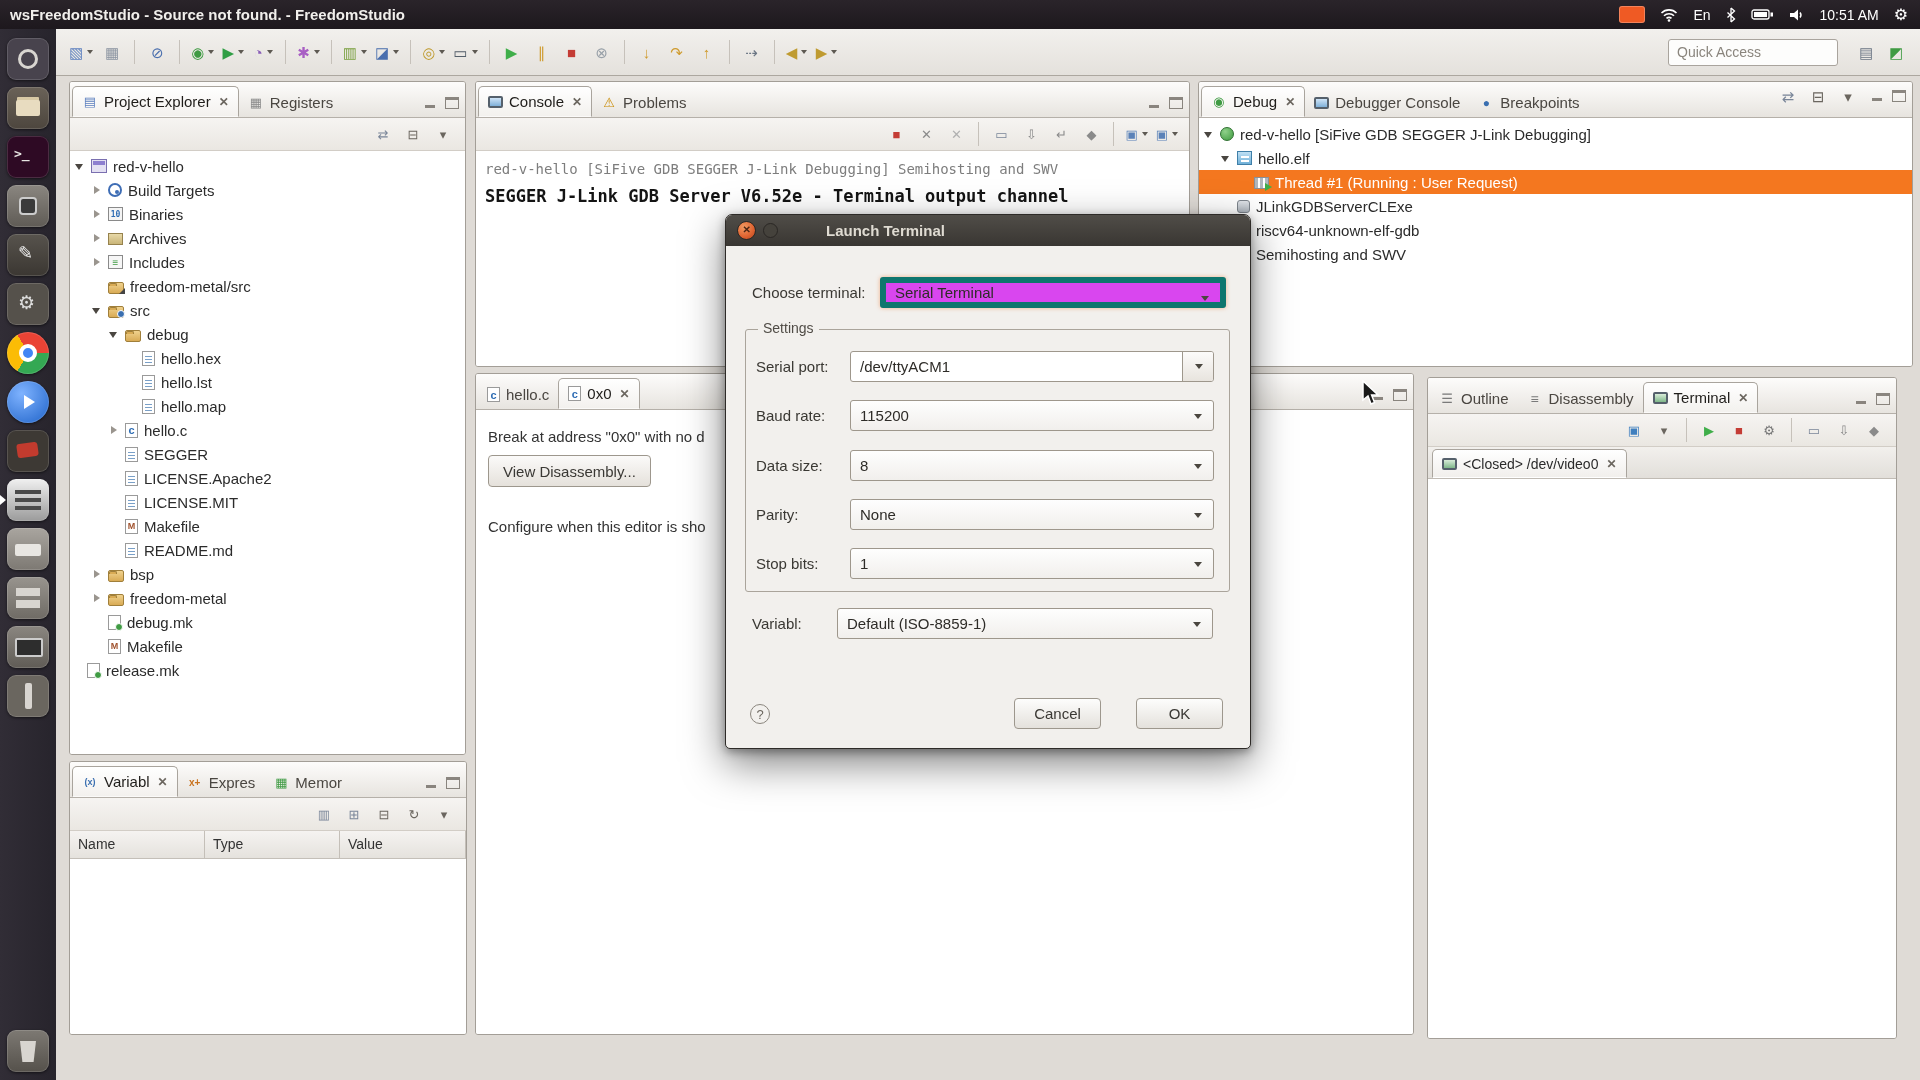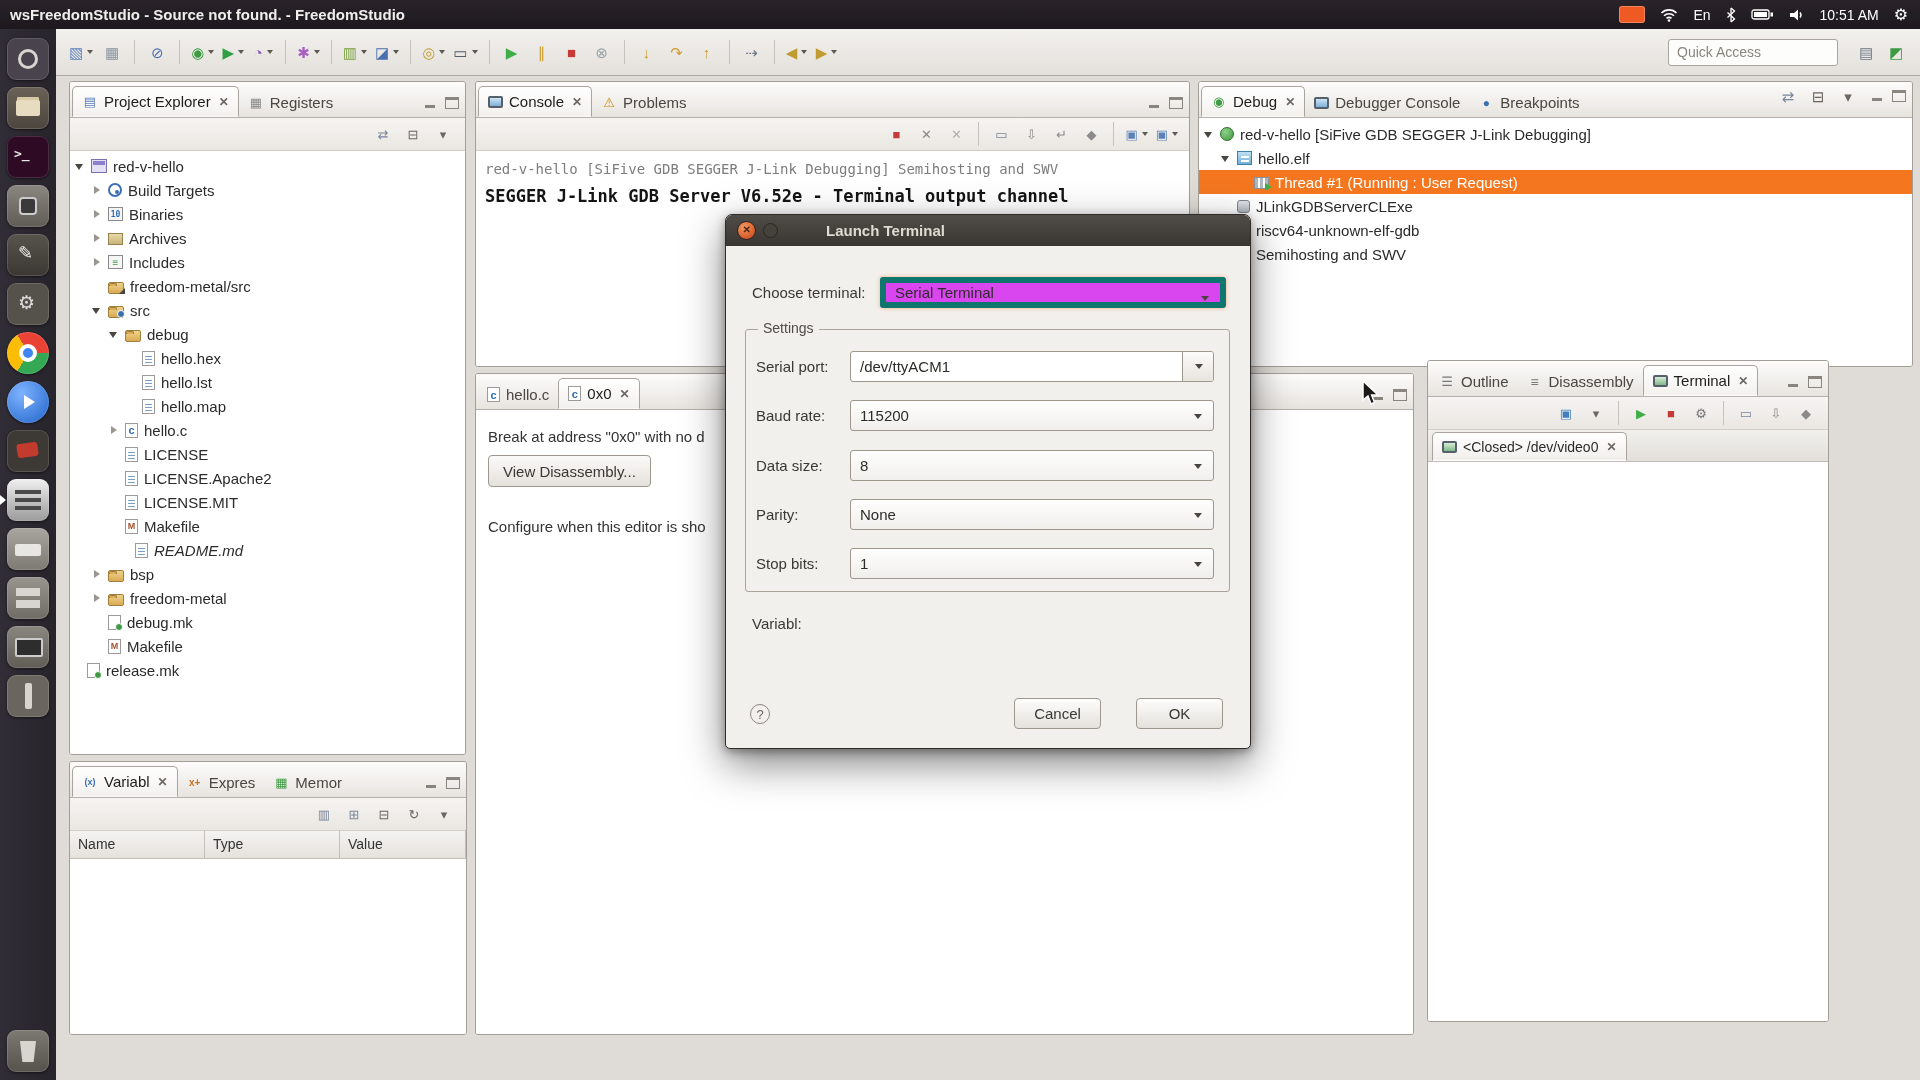--- a/index.html
+++ b/index.html
@@ -447,38 +447,38 @@
             <span class="tlbl">hello.map</span>
           </div>
           <div class="trow" style="padding-left: 38px;">
             <span class="tw col"></span>
             <span class="nicon i-cfile"></span>
             <span class="tlbl">hello.c</span>
           </div>
           <div class="trow" style="padding-left: 38px;">
             <span class="tw none"></span>
             <span class="nicon i-doc"></span>
-            <span class="tlbl">LICENSE</span>
+            <span class="tlbl">SEGGER</span>
           </div>
           <div class="trow" style="padding-left: 38px;">
             <span class="tw none"></span>
             <span class="nicon i-doc"></span>
             <span class="tlbl">LICENSE.Apache2</span>
           </div>
           <div class="trow" style="padding-left: 38px;">
             <span class="tw none"></span>
             <span class="nicon i-doc"></span>
             <span class="tlbl">LICENSE.MIT</span>
           </div>
           <div class="trow" style="padding-left: 38px;">
             <span class="tw none"></span>
             <span class="nicon i-makefile"></span>
             <span class="tlbl">Makefile</span>
           </div>
-          <div class="trow" style="padding-left: 48px; font-style: italic;">
+          <div class="trow" style="padding-left: 38px;">
             <span class="tw none"></span>
             <span class="nicon i-doc"></span>
             <span class="tlbl">README.md</span>
           </div>
           <div class="trow" style="padding-left: 21px;">
             <span class="tw col"></span>
             <span class="nicon i-folder"></span>
             <span class="tlbl">bsp</span>
           </div>
           <div class="trow" style="padding-left: 21px;">
@@ -700,21 +700,21 @@
           </div>
           <div class="trow" style="padding-left: 21px;">
             <span class="tw none"></span>
             <span class="nicon i-process"></span>
             <span class="tlbl">Semihosting and SWV</span>
           </div>
         </div>
       </div>
   </div>
 
-  <div class="panel" style="left:1427px;top:360px;width:402px;height:662px">
+  <div class="panel" style="left:1427px;top:377px;width:470px;height:662px">
     <div class="tabrow">
       <div class="tabs" id="right-tabs">
           <div class="vtab">
             <span class="ticon i-outline"></span>
             <span class="tlabel">Outline</span>
           </div>
           <div class="vtab">
             <span class="ticon i-disassembly"></span>
             <span class="tlabel">Disassembly</span>
           </div>
@@ -807,20 +807,24 @@
           <span class="combo-arrow"></span>
         </div>
         <label class="dlbl" style="left: 10px; top: 218px;">Stop bits:</label>
         <div class="combo" style="left: 104px; top: 218px; width: 364px;">
           <span class="combo-val">1</span>
           <span class="combo-arrow"></span>
         </div>
       </div>
 
     <label class="dlbl" style="left:26px;top:393px">Variabl:</label>
+    <div class="combo" style="left:111px;top:393px;width:376px">
+      <span class="combo-val">Default (ISO-8859-1)</span>
+      <span class="combo-arrow"></span>
+    </div>
 
     <span class="dlg-help">?</span>
     <button class="dlg-btn" style="left:288px;top:483px">Cancel</button>
     <button class="dlg-btn" style="left:410px;top:483px">OK</button>
   </div>
 
   <span class="cursor">
     <svg width="22" height="26" viewBox="0 0 22 26">
         <path d="M3 1 L3 20 L8 16 L11 24 L14.5 22.5 L11.6 15 L18 15 Z" fill="#1a1a1a" stroke="#fff" stroke-width="1.5"></path>
       </svg>

